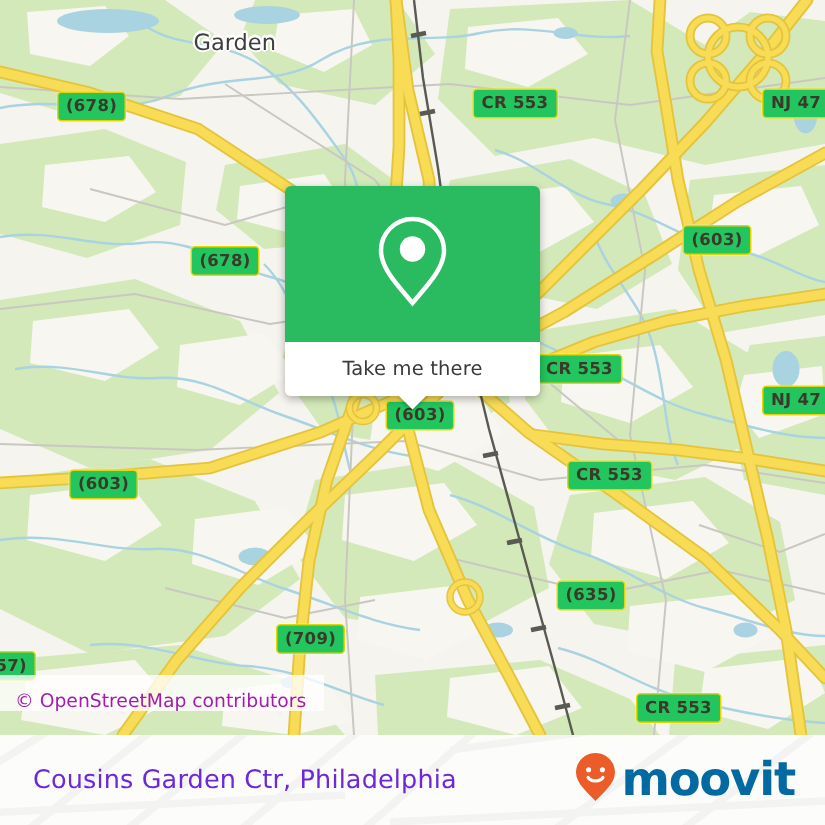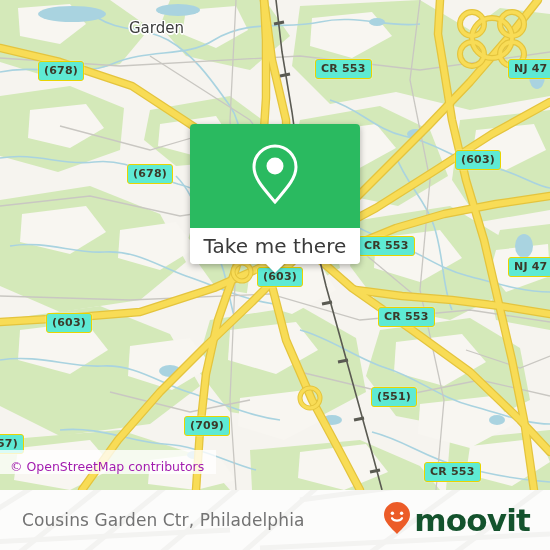--- a/index.html
+++ b/index.html
@@ -33,21 +33,21 @@
     position: absolute;
     left: 0; top: 0;
     width: 550px;
     height: 490px;
     display: block;
   }
 
   
   .shield {
     position: absolute;
-    background: #5eead4;
+    background: #22c55e;
     border: 1.6px solid #e9d400;
     border-radius: 3px;
     color: #3b3a2a;
     font-size: 11px;
     font-weight: bold;
     line-height: 1;
     padding: 3px 5px 4px 5px;
     white-space: nowrap;
     letter-spacing: 0.2px;
     font-family: "DejaVu Sans", sans-serif;
@@ -102,21 +102,21 @@
     background: #ffffff;
     height: 36px;
     border-radius: 0 0 4px 4px;
     display: flex;
     align-items: center;
     justify-content: center;
     position: relative;
   }
   .popup-bottom-label {
     color: #3a3a3a;
-    font-size: 20px;
+    font-size: 13px;
     font-family: "DejaVu Sans", sans-serif;
     letter-spacing: 0.1px;
   }
   .popup-tail {
     position: absolute;
     left: 50%;
     bottom: -9px;
     margin-left: -10px;
     width: 0; height: 0;
     border-left: 10px solid transparent;
@@ -145,33 +145,33 @@
     position: relative;
     width: 100%;
     height: 100%;
     display: flex;
     align-items: center;
     justify-content: space-between;
     padding: 0 20px 0 22px;
     box-sizing: border-box;
   }
   .footer-title {
-    color: #737373;
+    color: #6d28d9;
     font-size: 17px;
     font-family: "DejaVu Sans", sans-serif;
     white-space: nowrap;
     letter-spacing: 0.1px;
   }
   .brand {
     display: flex;
     align-items: center;
     gap: 3px;
   }
   .brand-word {
-    color: #14532d;
+    color: #0369a1;
     font-size: 31px;
     font-family: "DejaVu Sans", sans-serif;
     font-weight: bold;
     letter-spacing: -0.8px;
     line-height: 1;
   }
 </style>
 </head>
 <body>
 
@@ -348,21 +348,21 @@
       <div class="shield" style="left:38px;  top:61px;">(678)</div>
       <div class="shield" style="left:315px; top:59px;">CR 553</div>
       <div class="shield" style="left:508px; top:59px;">NJ 47</div>
       <div class="shield" style="left:127px; top:164px;">(678)</div>
       <div class="shield" style="left:455px; top:150px;">(603)</div>
       <div class="shield" style="left:358px; top:236px;">CR 553</div>
       <div class="shield" style="left:508px; top:257px;">NJ 47</div>
       <div class="shield" style="left:257px; top:267px;">(603)</div>
       <div class="shield" style="left:378px; top:307px;">CR 553</div>
       <div class="shield" style="left:46px;  top:313px;">(603)</div>
-      <div class="shield" style="left:371px; top:387px;">(551)</div>
+      <div class="shield" style="left:371px; top:387px;">(635)</div>
       <div class="shield" style="left:184px; top:416px;">(709)</div>
       <div class="shield" style="left:-9px;  top:434px;">57)</div>
       <div class="shield" style="left:424px; top:462px;">CR 553</div>
     </div>
 
     <div class="osm-attrib">
       <span>© OpenStreetMap contributors</span>
     </div>
 
     <div class="popup">

